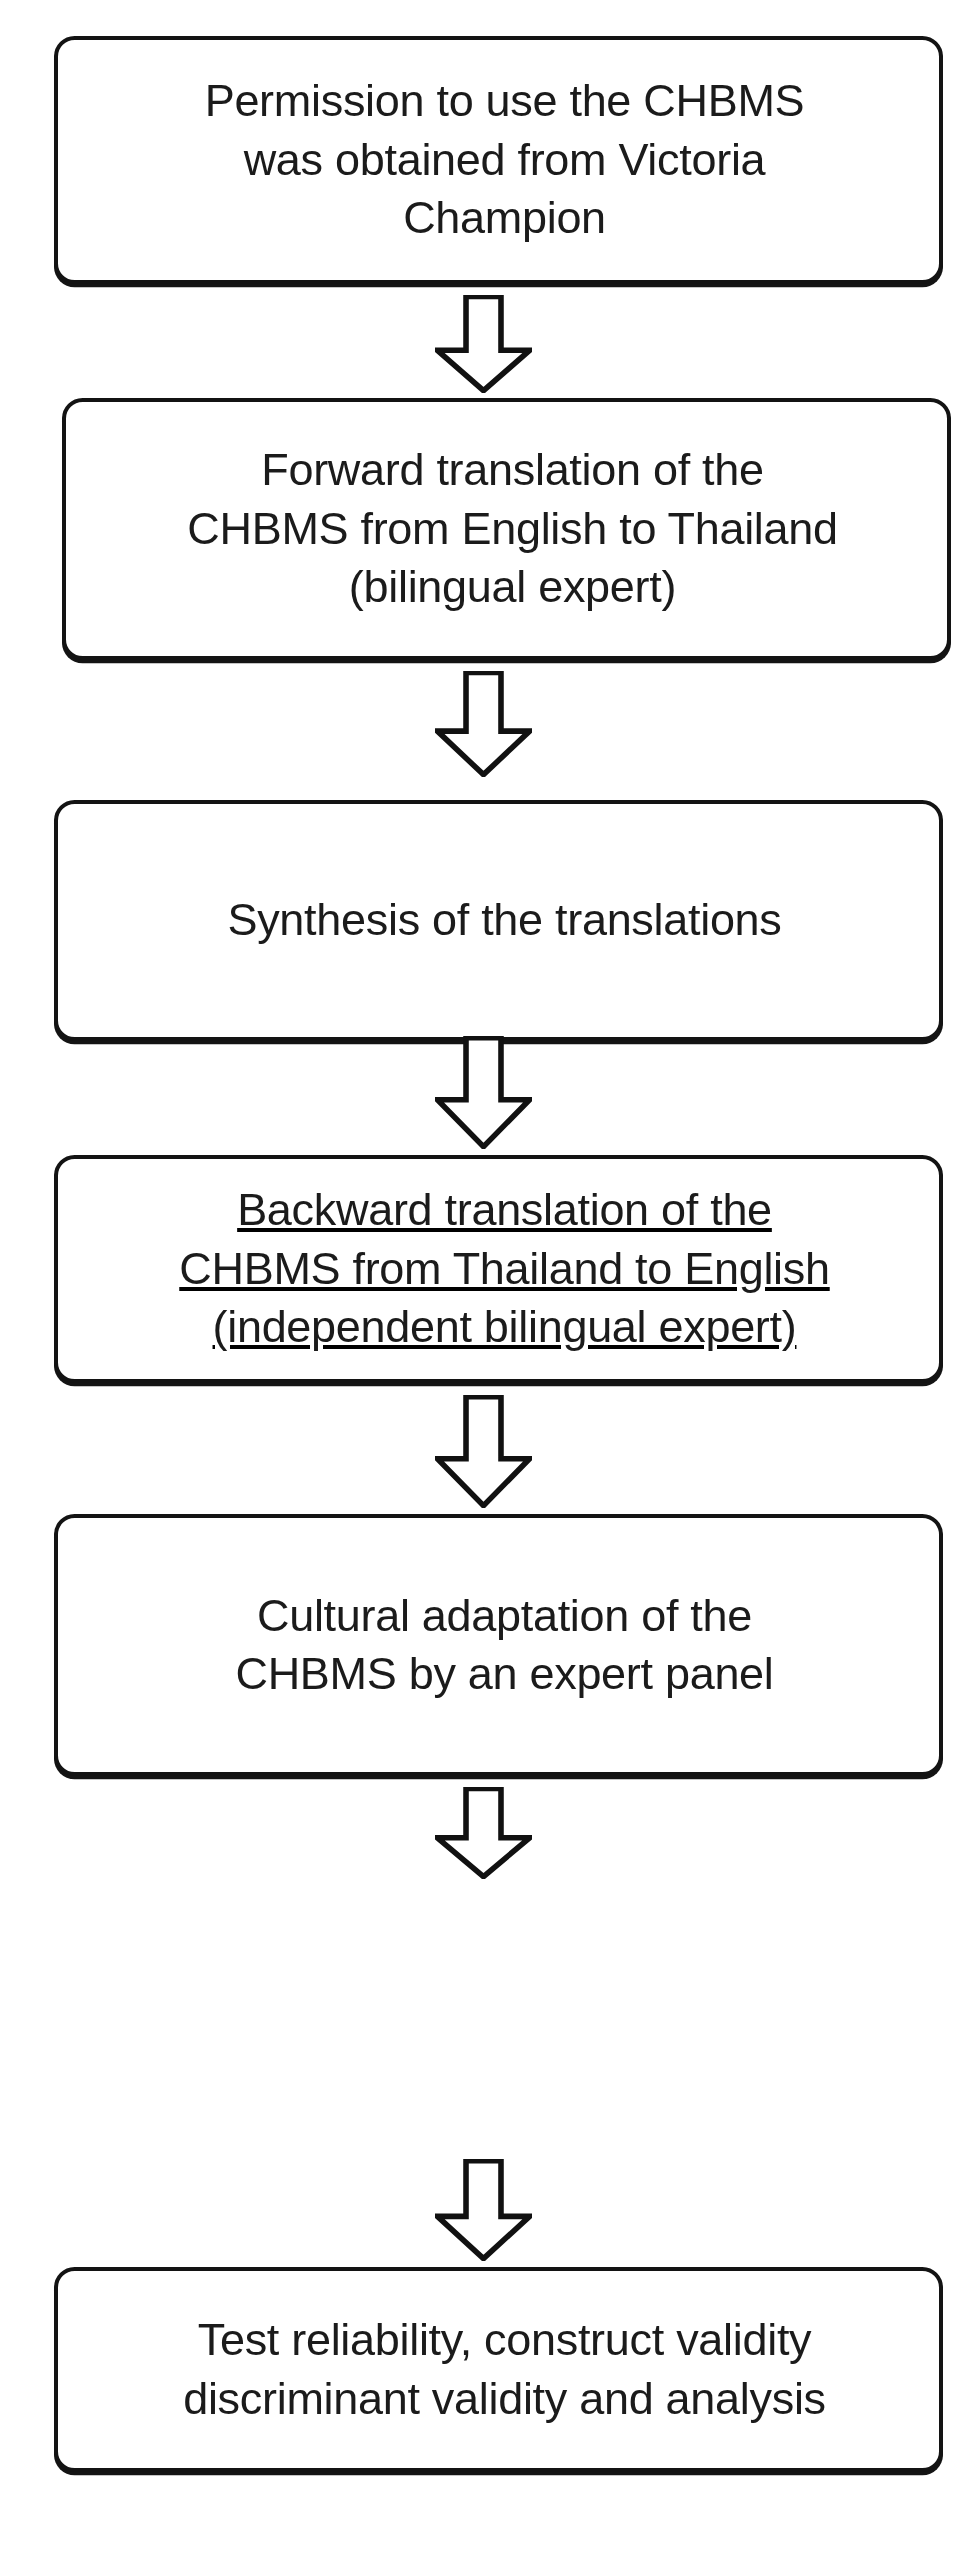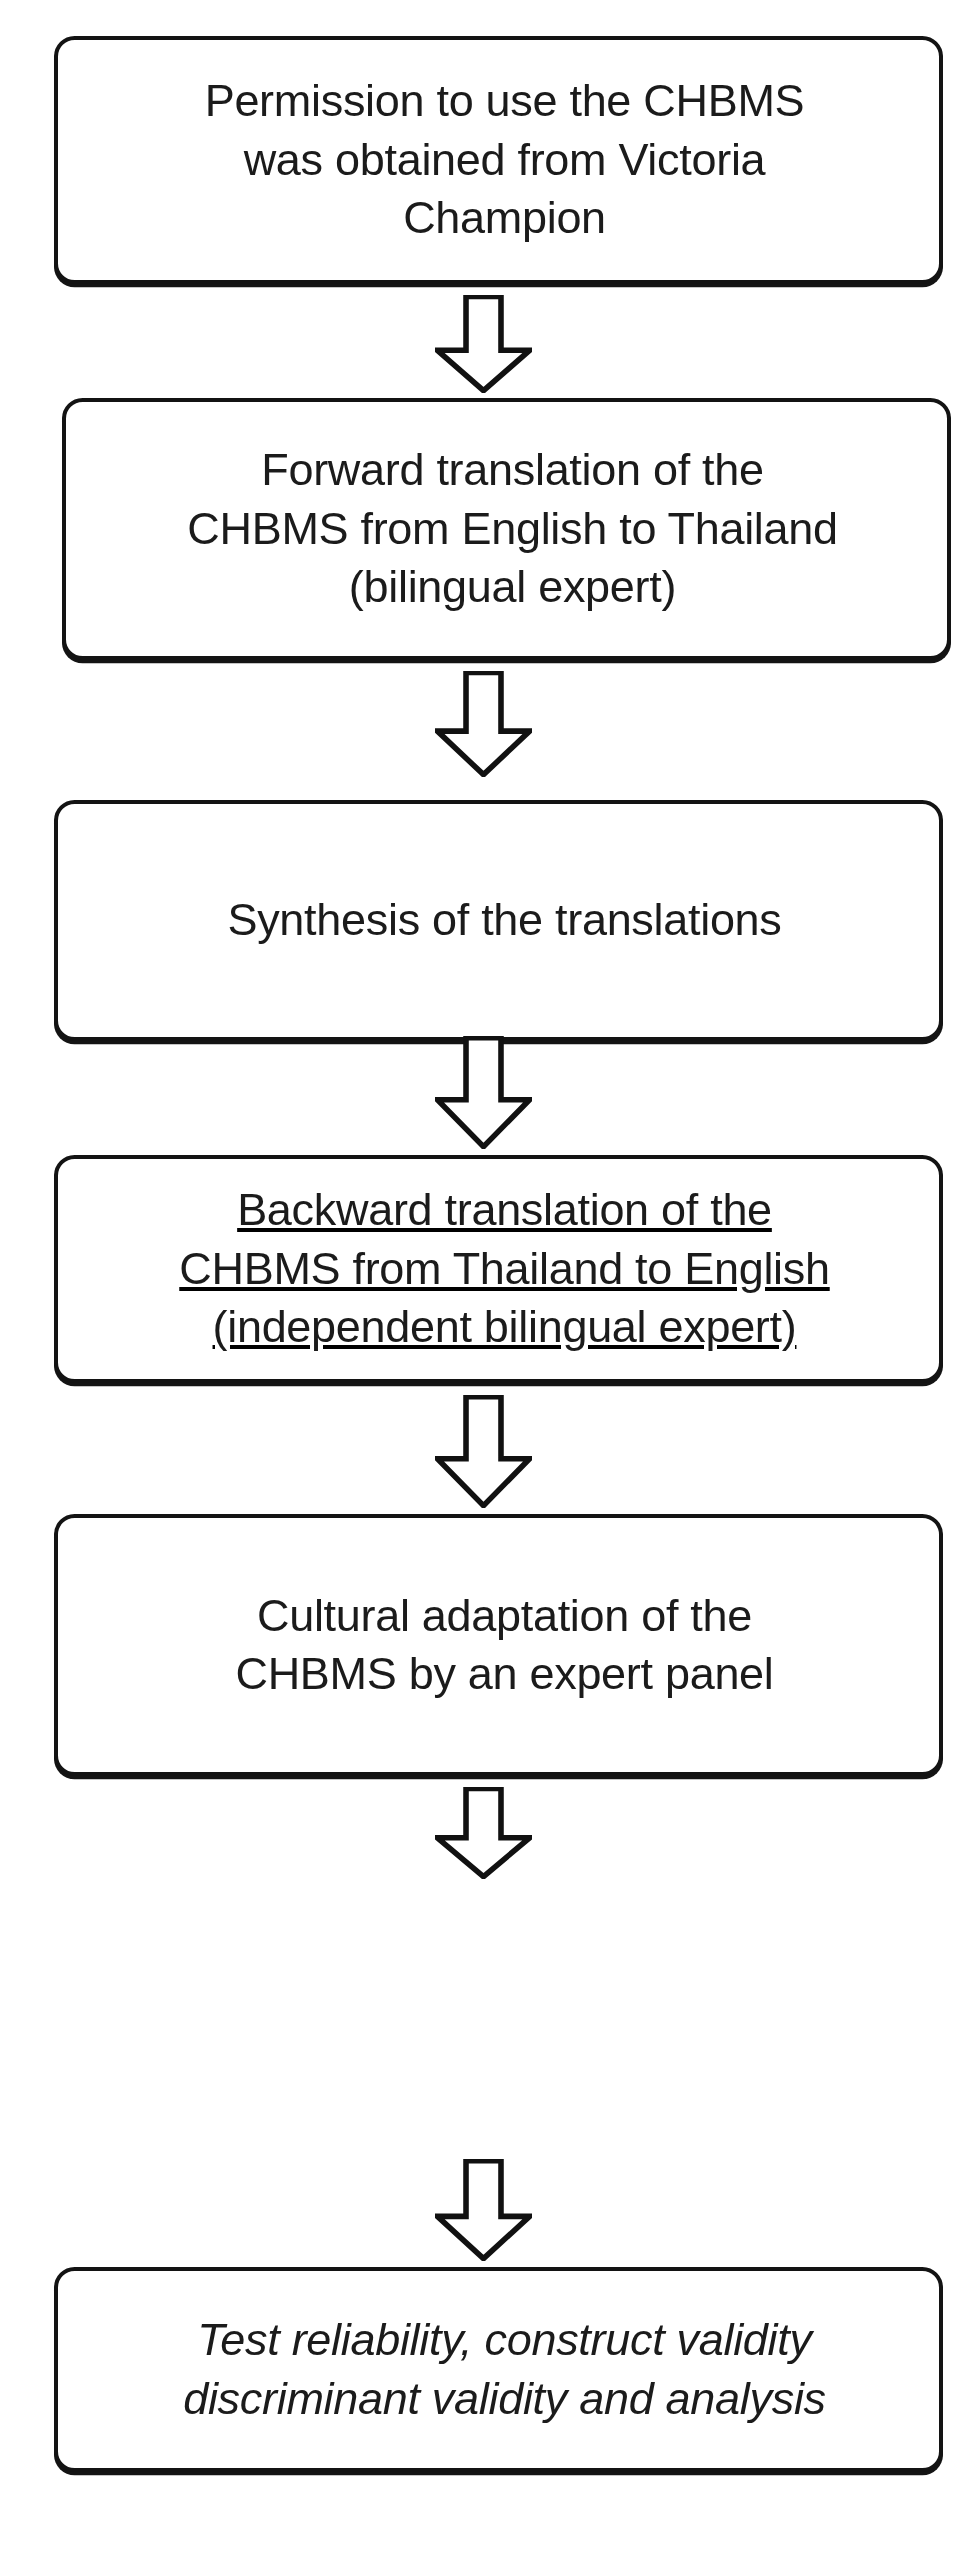--- a/index.html
+++ b/index.html
@@ -48,21 +48,21 @@
     white-space: pre-line;
     text-align: center;
   }
   
   #node-0 { top: 36px;   height: 248px; }
   #node-1 { top: 398px;  height: 262px; margin-left: 8px; }
   #node-2 { top: 784px;  height: 241px; margin-top: 16px; }
   #node-3 { top: 1155px; height: 228px; text-decoration: underline; }
   #node-4 { top: 1514px; height: 262px; justify-content: center; }
   #node-5 { top: 1885px; height: 263px; }
-  #node-6 { top: 2267px; height: 205px; font-style: italic; }
+  #node-6 { top: 2267px; height: 205px; }
 
   .flow-arrow {
     position: absolute;
     left: 435px;
     width: 97px;
     overflow: visible;
   }
   .flow-arrow svg { display: block; width: 100%; height: 100%; }
   #arrow-0 { top: 295px;  height: 98px; }
   #arrow-1 { top: 671px;  height: 106px; }

